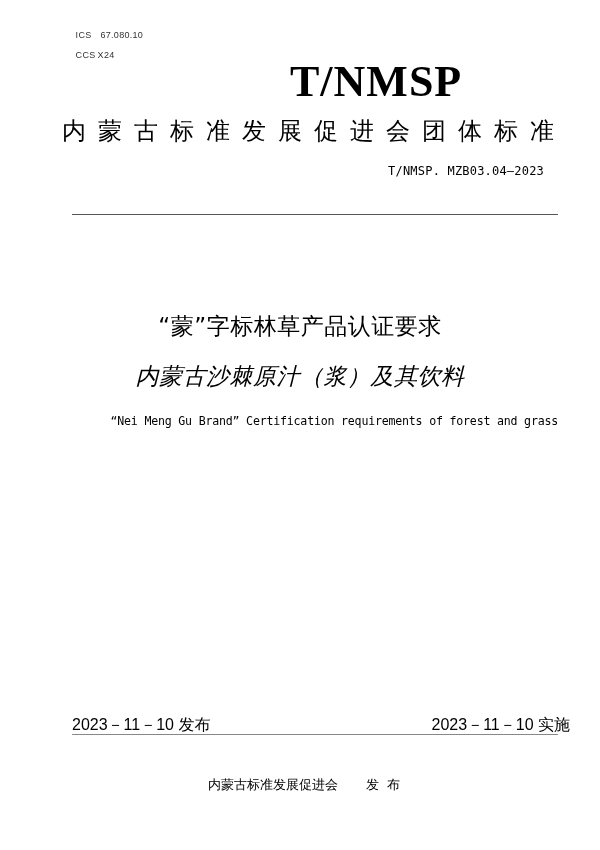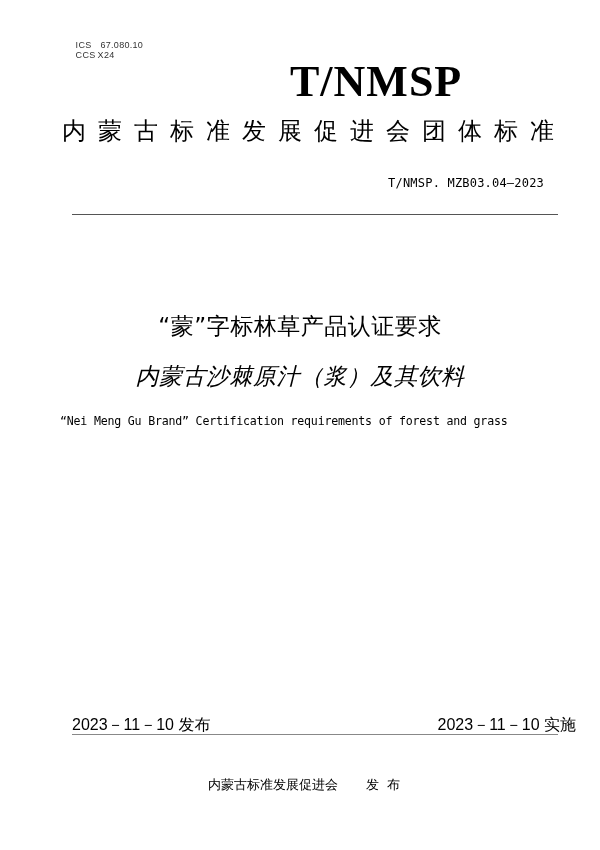--- a/index.html
+++ b/index.html
@@ -44,21 +44,21 @@
       width: 492px;
       font-family: "DejaVu Sans", sans-serif;
       font-size: 24px;
       line-height: 32px;
       display: flex;
       justify-content: space-between;
     }
 
     .std-no {
       right: 56px;
-      top: 176px;
+      top: 164px;
       font-family: "DejaVu Sans Mono", monospace;
       font-size: 12px;
       letter-spacing: 0.2px;
       white-space: nowrap;
     }
 
     .rule {
       left: 72px;
       width: 486px;
       height: 1px;
@@ -72,21 +72,21 @@
       font-family: "DejaVu Sans", sans-serif;
       font-size: 23px;
       line-height: 30px;
       letter-spacing: 0.5px;
     }
 
     .title-en {
       left: 60px;
       width: 498px;
       top: 412px;
-      text-align: left;
+      text-align: right;
       font-family: "DejaVu Sans Mono", monospace;
       font-size: 11.6px;
       line-height: 19px;
       letter-spacing: -0.2px;
     }
 
     .date-line {
       top: 715px;
       font-family: Liberation Sans, sans-serif;
       font-size: 16px;
@@ -101,21 +101,21 @@
       font-family: "DejaVu Sans", sans-serif;
       font-size: 13px;
       white-space: pre;
     }
     .publisher .gap { display: inline-block; width: 28px; }
     .publisher .act { letter-spacing: 8px; }
   </style>
 </head>
 <body>
 
-<div class="abs cls-line" style="left:70px; top:30px;">
+<div class="abs cls-line" style="left:70px; top:20px;">
   <span class="k">ICS</span> <span>67.080.10</span>
 </div>
 <div class="abs cls-line" style="left:70px; top:40px;">
   <span class="k">CCS</span><span>X24</span>
 </div>
 
 <div class="abs brand">T/NMSP</div>
 
 <div class="abs org-title">
   <span>内</span>
@@ -142,20 +142,20 @@
 <div class="abs title-cn" style="top:361px;font-style:italic;">内蒙古沙棘原汁（浆）及其饮料</div>
 
 <div class="abs title-en">
   <div>“Nei Meng Gu Brand” Certification requirements of forest and grass</div>
 </div>
 
 <div class="abs date-line" style="left:72px;">
   <span>2023－11－10</span>
   <span>发布</span>
 </div>
-<div class="abs date-line" style="right:24px;">
+<div class="abs date-line" style="right:30px;">
   <span>2023－11－10</span>
   <span>实施</span>
 </div>
 
 <div class="abs rule" style="top:734px; background:#888;"></div>
 
 <div class="abs publisher"><span>内蒙古标准发展促进会</span><span class="gap"></span><span class="act">发布</span></div>
 
 </body></html>

